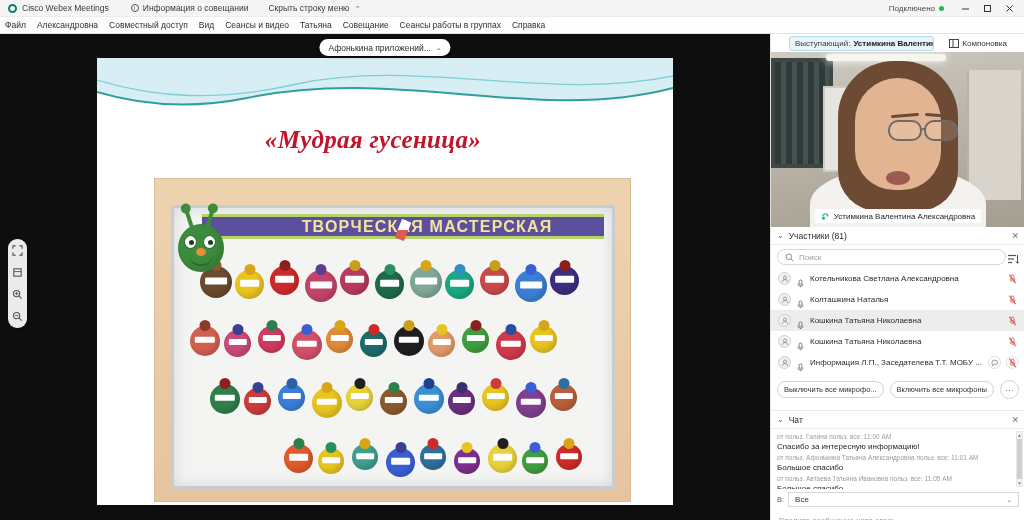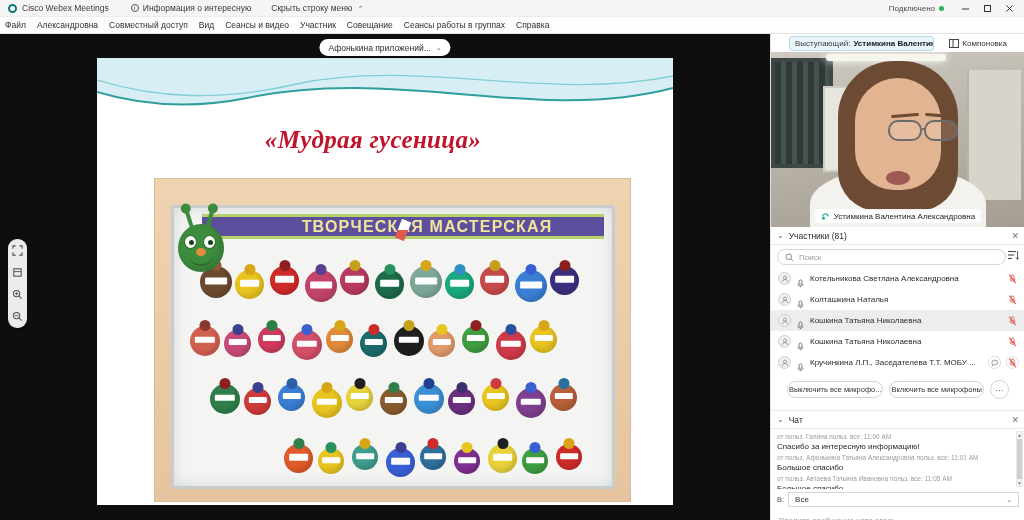--- a/index.html
+++ b/index.html
@@ -210,21 +210,21 @@
   
   .section-head {
     height: 18px; display: flex; align-items: center; padding: 0 6px;
     border-bottom: 1px solid #ececec;
   }
   .sec-caret { font-size: 8px; color: #666; margin-right: 5px; }
   .sec-title { font-size: 8.5px; color: #2b2b2b; }
   .sec-close { margin-left: auto; font-size: 9px; color: #777; }
 
   .participants { position: absolute; top: 193px; left: 0; width: 254px; height: 152px; }
-  .search-row { display: flex; align-items: flex-start; padding: 4px 6px 3px 6px; gap: 1px; }
+  .search-row { display: flex; align-items: flex-end; padding: 4px 6px 3px 6px; gap: 1px; }
   .search-box {
     flex: 1; height: 16px; border: 1px solid #d6d6d6; border-radius: 8px;
     background: #fff; display: flex; align-items: center; padding: 0 7px; gap: 5px;
   }
   .search-box input {
     border: none; outline: none; flex: 1; font-size: 8px; color: #444;
     font-family: "Liberation Sans", sans-serif; background: transparent;
   }
   .search-box input::placeholder { color: #9a9a9a; }
   .sort-icon { width: 12px; height: 12px; }
@@ -240,21 +240,21 @@
   }
   .p-mic { width: 9px; height: 9px; flex: none; }
   .p-name {
     font-size: 8px; color: #2b2b2b; white-space: nowrap; overflow: hidden;
     text-overflow: ellipsis; flex: 1;
   }
   .p-chat { width: 13px; height: 13px; border-radius: 50%; border: 1px solid #dcdcdc; display: flex; align-items: center; justify-content: center; flex: none; }
   .p-muted { width: 13px; height: 13px; display: flex; align-items: center; justify-content: center; flex: none; }
   .p-muted.circ { border-radius: 50%; background: #fff; border: 1px solid #e2e2e2; }
 
-  .pbtns { display: flex; align-items: center; padding: 4px 16px; gap: 6px; }
+  .pbtns { display: flex; align-items: center; padding: 4px 6px; gap: 6px; }
   .pbtn {
     height: 17px; border: 1px solid #d2d2d2; border-radius: 9px; background: #fff;
     font-size: 7.5px; color: #333; display: flex; align-items: center; justify-content: center;
     padding: 0 8px; white-space: nowrap; overflow: hidden;
   }
   .pbtn.more { width: 19px; height: 19px; border-radius: 50%; padding: 0; flex: none; font-size: 9px; color: #666; }
 
   
   .chat { position: absolute; top: 376px; left: 0; width: 254px; height: 110px; border-top: 1px solid #ececec; }
   .chat-log {
@@ -282,21 +282,21 @@
 </head>
 <body>
 
 <div class="app">
 
   <div class="titlebar">
     <div class="tb-logo"></div>
     <div class="tb-title">Cisco Webex Meetings</div>
     <div class="tb-info">
       <div class="tb-info-icon">i</div>
-      <span class="tb-title">Информация о интересную</span>
+      <span class="tb-title">Информация о совещании</span>
     </div>
     <div class="tb-hide">
       <span>Скрыть строку меню</span>
       <span class="tb-caret">⌃</span>
     </div>
     <div class="tb-right">
       <span class="tb-conn">Подключено</span>
       <span class="tb-dot"></span>
       <div class="tb-btn">
         <svg width="9" height="9" viewBox="0 0 9 9">
@@ -316,21 +316,21 @@
       </div>
     </div>
   </div>
 
   <div class="menubar">
     <div class="menu-item">Файл</div>
     <div class="menu-item">Александровна</div>
     <div class="menu-item">Совместный доступ</div>
     <div class="menu-item">Вид</div>
     <div class="menu-item">Сеансы и видео</div>
-    <div class="menu-item">Участник</div>
+    <div class="menu-item">Татьяна</div>
     <div class="menu-item">Совещание</div>
     <div class="menu-item">Сеансы работы в группах</div>
     <div class="menu-item">Справка</div>
   </div>
 
   <div class="stage">
 
     <div class="app-pill">
       <span class="app-pill-label">Афонькина приложений...</span>
       <span class="app-pill-caret">⌄</span>
@@ -719,21 +719,21 @@
               <svg width="8" height="8" viewBox="0 0 10 10">
                 <circle cx="5" cy="3.3" r="2" fill="none" stroke="#8a8a8a" stroke-width="1"></circle>
                 <path d="M1.5 9c0-2.2 1.6-3.3 3.5-3.3S8.5 6.8 8.5 9" fill="none" stroke="#8a8a8a" stroke-width="1"></path>
               </svg>
             </span>
             <span class="p-mic"><svg width="9" height="9" viewBox="0 0 10 10">
                 <rect x="3.4" y="1" width="3.2" height="5" rx="1.6" fill="none" stroke="#6f6f6f" stroke-width="1"></rect>
                 <path d="M2.2 5.2a2.8 2.8 0 0 0 5.6 0" fill="none" stroke="#6f6f6f" stroke-width="1"></path>
                 <line x1="5" y1="7.6" x2="5" y2="9" stroke="#6f6f6f" stroke-width="1"></line>
               </svg></span>
-            <span class="p-name">Кручинкина Л.П., Заседателева Т.Т. МОБУ ...</span>
+            <span class="p-name">Информация Л.П., Заседателева Т.Т. МОБУ ...</span>
             <span class="p-chat">
               <svg width="8" height="8" viewBox="0 0 10 10">
                 <path d="M1.2 4.3a3.6 2.9 0 1 1 3.6 2.9H3.1L1.6 8.4l.3-1.6A2.9 2.9 0 0 1 1.2 4.3z" fill="none" stroke="#777" stroke-width="0.9"></path>
               </svg>
             </span>
             <span class="p-muted circ">
               <svg width="9" height="10" viewBox="0 0 10 11">
                 <rect x="3.4" y="1" width="3.2" height="5" rx="1.6" fill="none" stroke="#e0564a" stroke-width="1"></rect>
                 <path d="M2.2 5.2a2.8 2.8 0 0 0 5.6 0" fill="none" stroke="#e0564a" stroke-width="1"></path>
                 <line x1="1.4" y1="0.6" x2="8.6" y2="10" stroke="#e0564a" stroke-width="1.2"></line>

